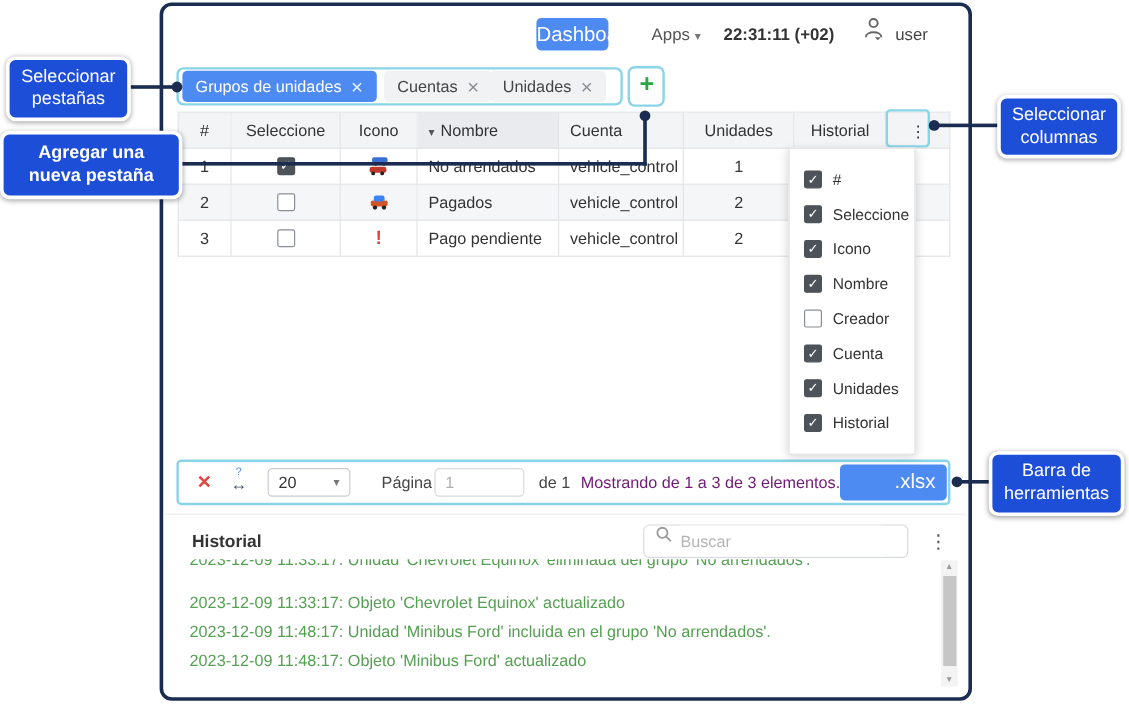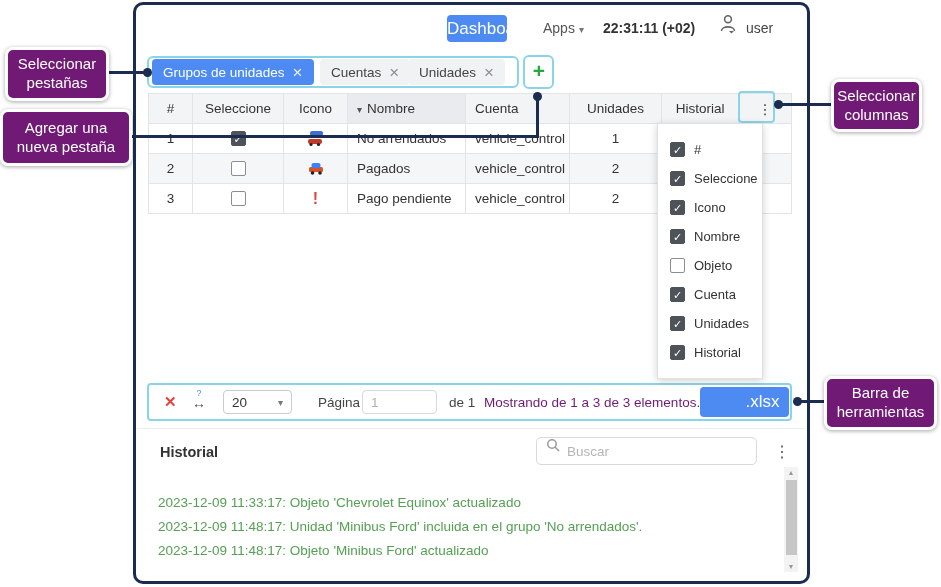--- a/index.html
+++ b/index.html
@@ -77,21 +77,21 @@
   .dots-btn { color:#555; font-size:16px; z-index:2; cursor:pointer; }
   .log { position:absolute; left:148px; top:466px; width:630px; height:106px; overflow:hidden; z-index:2; }
   .log-line { position:absolute; left:10px; font-size:13.5px; color:#55a053; white-space:nowrap; }
 
   
   .sbar { position:absolute; left:784px; top:467px; width:14px; height:105px; background:#f3f3f3; z-index:3; }
   .sbar .thumb { position:absolute; left:1.5px; top:13px; width:11px; height:75px; background:#c6c6c6; }
   .sbar .arrow { position:absolute; left:0; width:14px; text-align:center; font-size:7px; color:#999; }
 
   
-  .callout { position:absolute; background:#701a75; color:#fff; border:3px solid #fff; border-radius:8px;
+  .callout { position:absolute; background:#1d4ed8; color:#fff; border:3px solid #fff; border-radius:8px;
              box-shadow:0 1px 4px rgba(0,0,0,.35); display:flex; align-items:center; justify-content:center;
              text-align:center; font-size:15px; line-height:1.25; padding:4px 8px; z-index:21; }
   .aline { position:absolute; background:#1a2c50; z-index:20; }
   .adot  { position:absolute; width:9px; height:9px; border-radius:50%; background:#1a2c50; z-index:20; }
 
   .veh-icon { vertical-align:middle; }
   .excl { color:#e2453f; font-weight:bold; font-size:16px; }
 </style>
 </head>
 <body>
@@ -214,21 +214,21 @@
     <div class="menu-item">
         <span class="cb on">✓</span>
         <span>Icono</span>
       </div>
     <div class="menu-item">
         <span class="cb on">✓</span>
         <span>Nombre</span>
       </div>
     <div class="menu-item">
         <span class="cb off"></span>
-        <span>Objeto</span>
+        <span>Creador</span>
       </div>
     <div class="menu-item">
         <span class="cb on">✓</span>
         <span>Cuenta</span>
       </div>
     <div class="menu-item">
         <span class="cb on">✓</span>
         <span>Unidades</span>
       </div>
     <div class="menu-item">
@@ -258,34 +258,35 @@
   <div class="search-box">
     <svg width="14" height="14" viewBox="0 0 14 14">
       <circle cx="6" cy="6" r="4.2" fill="none" stroke="#999" stroke-width="1.5"></circle>
       <line x1="9.2" y1="9.2" x2="13" y2="13" stroke="#999" stroke-width="1.5"></line>
     </svg>
     <input placeholder="Buscar" style="">
   </div>
   <div class="dots-btn abs" style="left:774px;top:442px;">⋮</div>
 
   <div class="log">
+    <div class="log-line" style="top:-7px;">2023-12-09 11:33:17: Unidad 'Chevrolet Equinox' eliminada del grupo 'No arrendados'.</div>
     <div class="log-line" style="top:29px;">2023-12-09 11:33:17: Objeto 'Chevrolet Equinox' actualizado</div>
     <div class="log-line" style="top:53px;">2023-12-09 11:48:17: Unidad 'Minibus Ford' incluida en el grupo 'No arrendados'.</div>
     <div class="log-line" style="top:77px;">2023-12-09 11:48:17: Objeto 'Minibus Ford' actualizado</div>
   </div>
 
   <div class="sbar">
     <div class="arrow" style="top:2px;">▲</div>
     <div class="thumb"></div>
     <div class="arrow" style="bottom:2px;">▼</div>
   </div>
 
   <div class="callout" style="left:5px;top:47px;width:104px;height:54px;">Seleccionar pestañas</div>
-  <div class="callout" style="left:0px;top:109px;width:132px;height:57px;">Agregar una nueva pestaña</div>
-  <div class="callout" style="left:831px;top:79px;width:91px;height:53px;">Seleccionar columnas</div>
+  <div class="callout" style="left:0px;top:109px;width:152px;height:57px;font-weight:bold;">Agregar una nueva pestaña</div>
+  <div class="callout" style="left:831px;top:79px;width:103px;height:53px;">Seleccionar columnas</div>
   <div class="callout" style="left:824px;top:376px;width:113px;height:54px;">Barra de herramientas</div>
 
   <div class="aline" style="left:107px;top:71px;width:41px;height:3px;"></div>
   <div class="adot" style="left:143px;top:68px;"></div>
 
   <div class="aline" style="left:130px;top:135px;width:409px;height:3px;"></div>
   <div class="aline" style="left:536px;top:97px;width:3px;height:41px;"></div>
   <div class="adot" style="left:533px;top:92px;"></div>
 
   <div class="aline" style="left:781px;top:103px;width:51px;height:3px;"></div>

